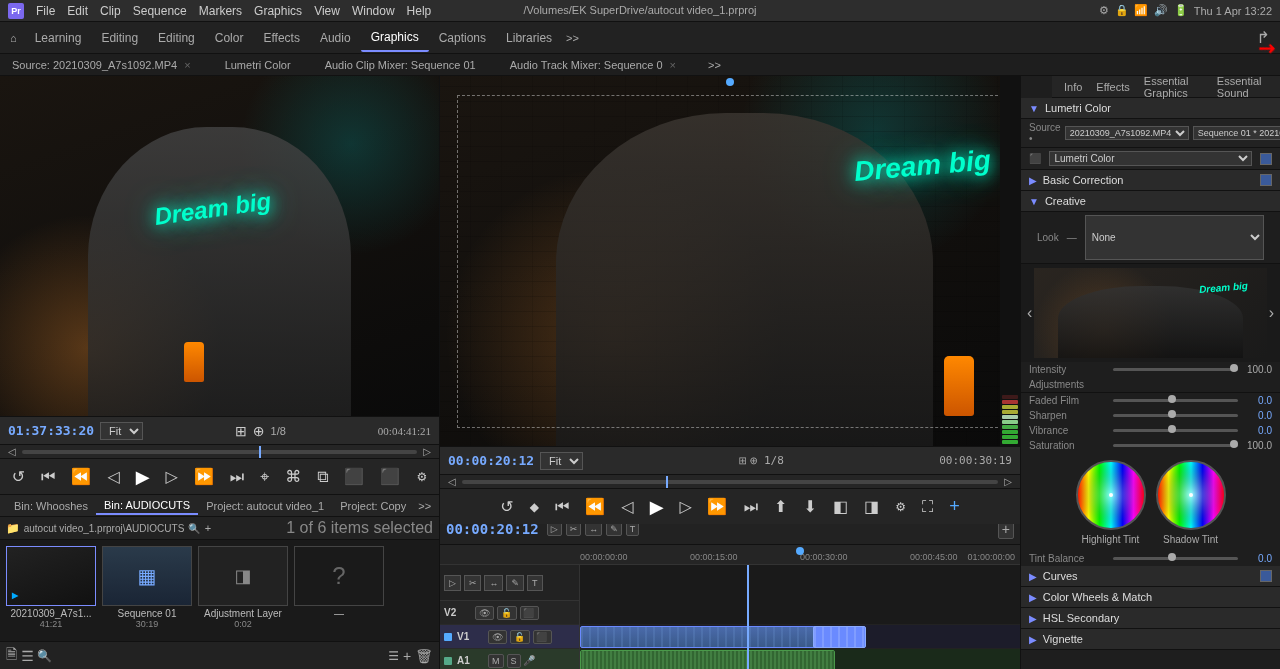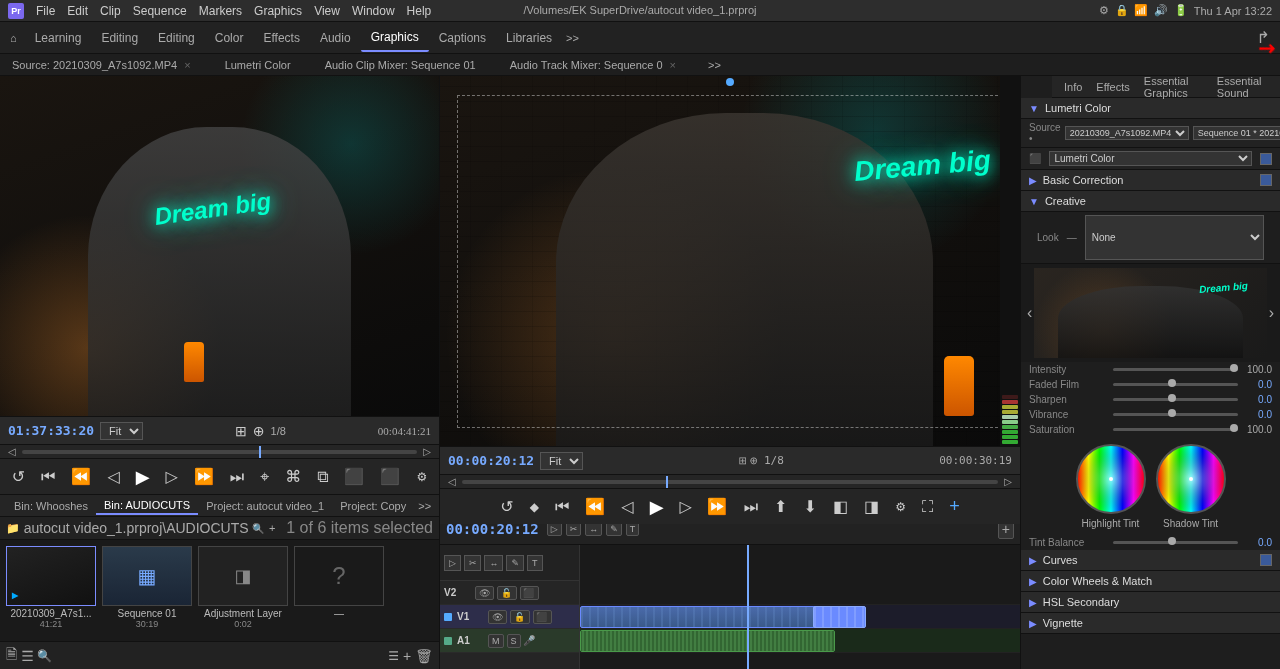--- a/index.html
+++ b/index.html
@@ -250,21 +250,21 @@
     <div id="bins-panel">
       <div id="bins-tabs">
         <span class="bin-tab">Bin: Whooshes</span>
         <span class="bin-tab active">Bin: AUDIOCUTS</span>
         <span class="bin-tab">Project: autocut video_1</span>
         <span class="bin-tab">Project: Copy</span>
         <span style="color:#aaa;cursor:pointer;margin-left:4px;">&gt;&gt;</span>
       </div>
       <div id="bins-toolbar">
         <span style="color:#aaa;">📁</span>
-        <span style="color:#aaa;font-size:14px;">autocut video_1.prproj\AUDIOCUTS</span>
+        <span style="color:#aaa;font-size:10px;">autocut video_1.prproj\AUDIOCUTS</span>
         <span style="color:#aaa;font-size:10px;">🔍</span>
         <span style="color:#aaa;cursor:pointer;">+</span>
         <span class="bins-info">1 of 6 items selected</span>
       </div>
       <div id="bins-content">
 
         <div class="bin-thumb selected">
           <div class="thumb-img" style="background:linear-gradient(135deg,#2a2520,#1a1a1a);">
             <div style="width:100%;height:100%;background:linear-gradient(160deg,#222 0%,#111 100%);position:relative;">
               <div style="position:absolute;bottom:5px;left:5px;color:#0af;font-size:8px;font-weight:bold;">▶</div>
@@ -403,20 +403,31 @@
           <button class="track-btn">↔</button>
           <button class="track-btn">✎</button>
           <button class="track-btn">T</button>
         </div>
         <div style="flex:1;"></div>
         <button class="track-btn" style="font-size:14px;">+</button>
       </div>
 
       <div style="display:flex;flex-direction:column;flex:1;overflow:hidden;">
 
+        <div id="timeline-ruler" style="position:relative;background:#252525;height:20px;border-bottom:1px solid #333;">
+          <div style="position:absolute;left:140px;right:0;top:0;bottom:0;display:flex;align-items:flex-end;padding:0 0 2px 0;">
+            <span style="position:absolute;left:0;color:#888;font-size:9px;">00:00:00:00</span>
+            <span style="position:absolute;left:25%;color:#888;font-size:9px;">00:00:15:00</span>
+            <span style="position:absolute;left:50%;color:#888;font-size:9px;">00:00:30:00</span>
+            <span style="position:absolute;left:75%;color:#888;font-size:9px;">00:00:45:00</span>
+            <span style="position:absolute;right:5px;color:#888;font-size:9px;">01:00:00:00</span>
+          </div>
+
+          <div style="position:absolute;left:calc(140px + 38%);top:2px;width:8px;height:8px;background:#5af;border-radius:50%;transform:translateX(-50%);z-index:5;"></div>
+        </div>
 
         <div id="timeline-tracks" style="flex:1;display:flex;overflow:hidden;">
 
           <div id="track-headers">
 
             <div style="height:36px;background:#222;border-bottom:1px solid #333;display:flex;align-items:center;padding:0 4px;gap:3px;">
               <button style="background:#333;border:1px solid #555;color:#aaa;font-size:9px;padding:2px 4px;cursor:pointer;">▷</button>
               <button style="background:#333;border:1px solid #555;color:#aaa;font-size:9px;padding:2px 4px;cursor:pointer;">✂</button>
               <button style="background:#333;border:1px solid #555;color:#aaa;font-size:9px;padding:2px 4px;cursor:pointer;">↔</button>
               <button style="background:#333;border:1px solid #555;color:#aaa;font-size:9px;padding:2px 4px;cursor:pointer;">✎</button>
@@ -538,20 +549,21 @@
     </div>
 
     <div class="slider-row">
       <span class="slider-label">Intensity</span>
       <div class="slider-track">
         <div class="slider-thumb" style="right:0;"></div>
       </div>
       <span class="slider-val">100.0</span>
     </div>
 
+    <div style="padding:2px 8px;color:#888;font-size:10px;background:#1e1e1e;border-bottom:1px solid #111;">Adjustments</div>
 
     <div class="slider-row">
       <span class="slider-label">Faded Film</span>
       <div class="slider-track">
         <div class="slider-thumb" style="right:50%;"></div>
       </div>
       <span class="slider-val blue">0.0</span>
     </div>
 
     <div class="slider-row">

